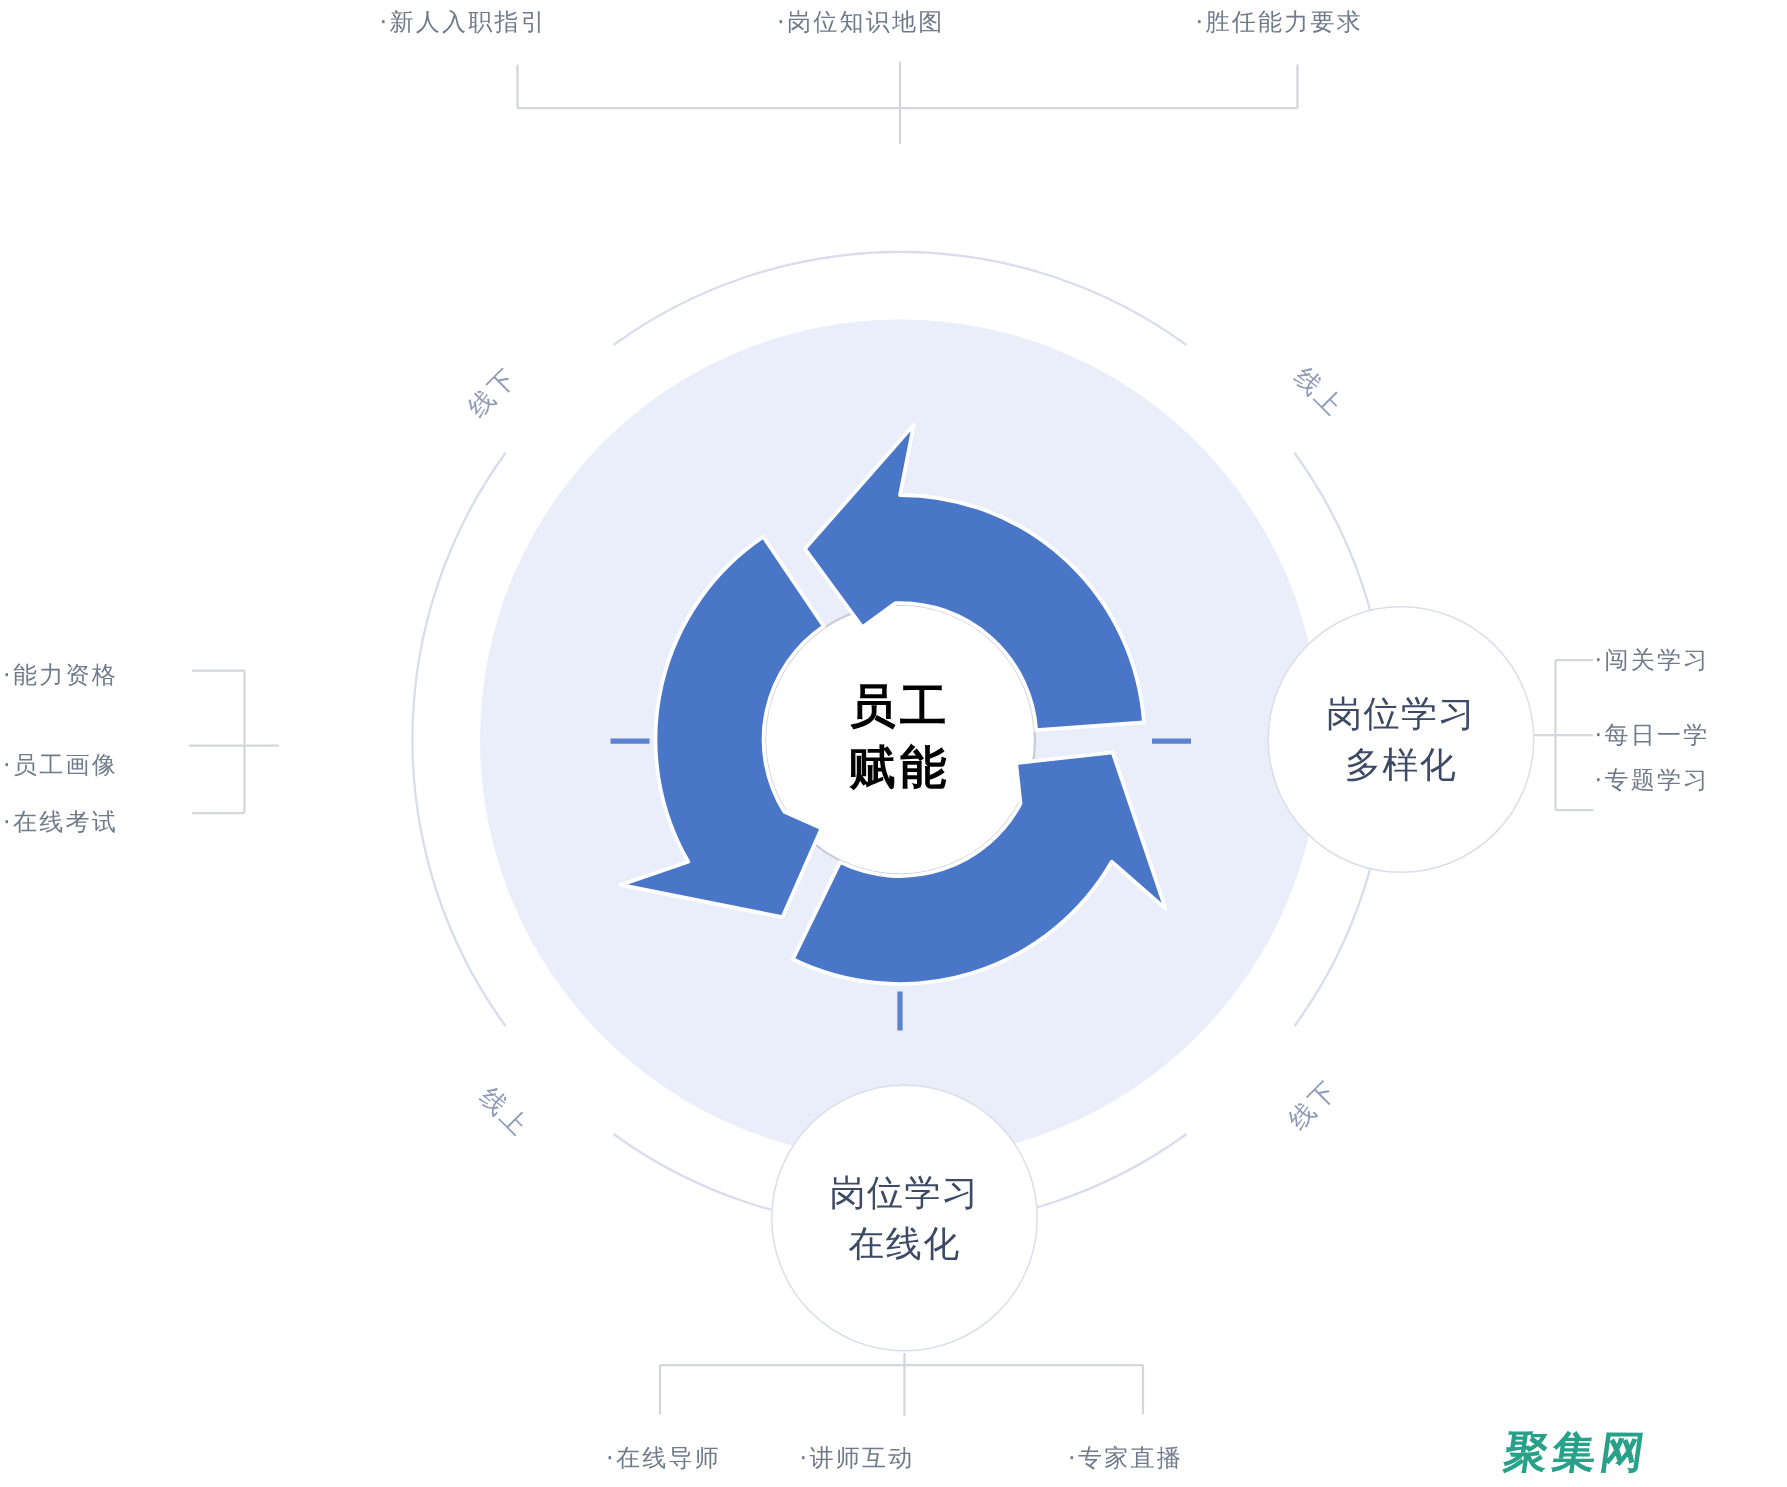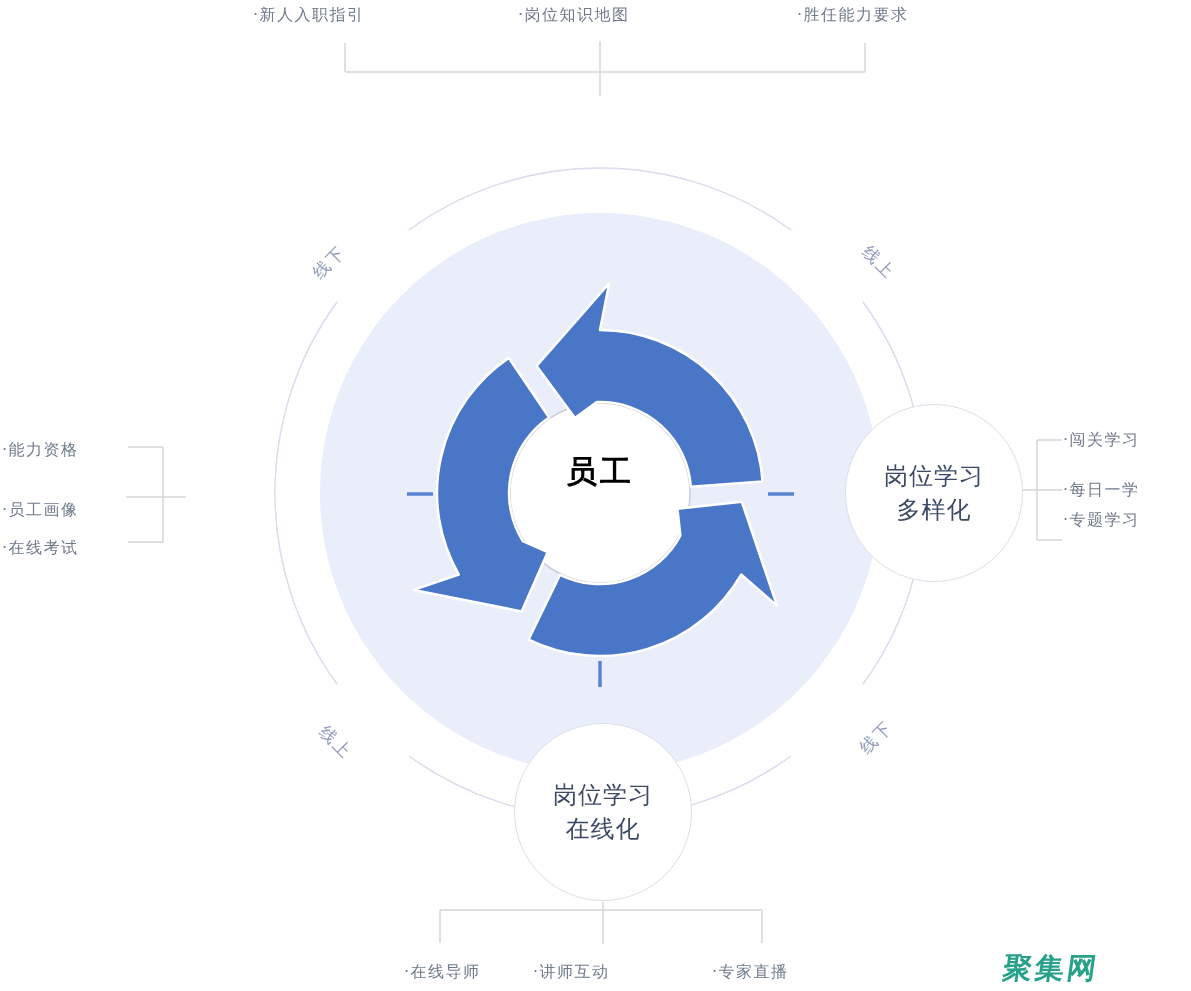--- a/index.html
+++ b/index.html
@@ -122,20 +122,21 @@
                L 596.8 402.1
                A 91 91 0 0 1 690.8 486.7
                Z"></path>
       <use href="#cycle-arrow-unit" transform="rotate(120 600 493)"></use>
       <use href="#cycle-arrow-unit" transform="rotate(240 600 493)"></use>
     </g>
   </svg>
 
   <div class="center-label">
     <div>员工</div>
+    <div>赋能</div>
   </div>
 
   <div class="node node-right">
     <div>岗位学习</div>
     <div>多样化</div>
   </div>
   <div class="node node-bottom">
     <div>岗位学习</div>
     <div>在线化</div>
   </div>

